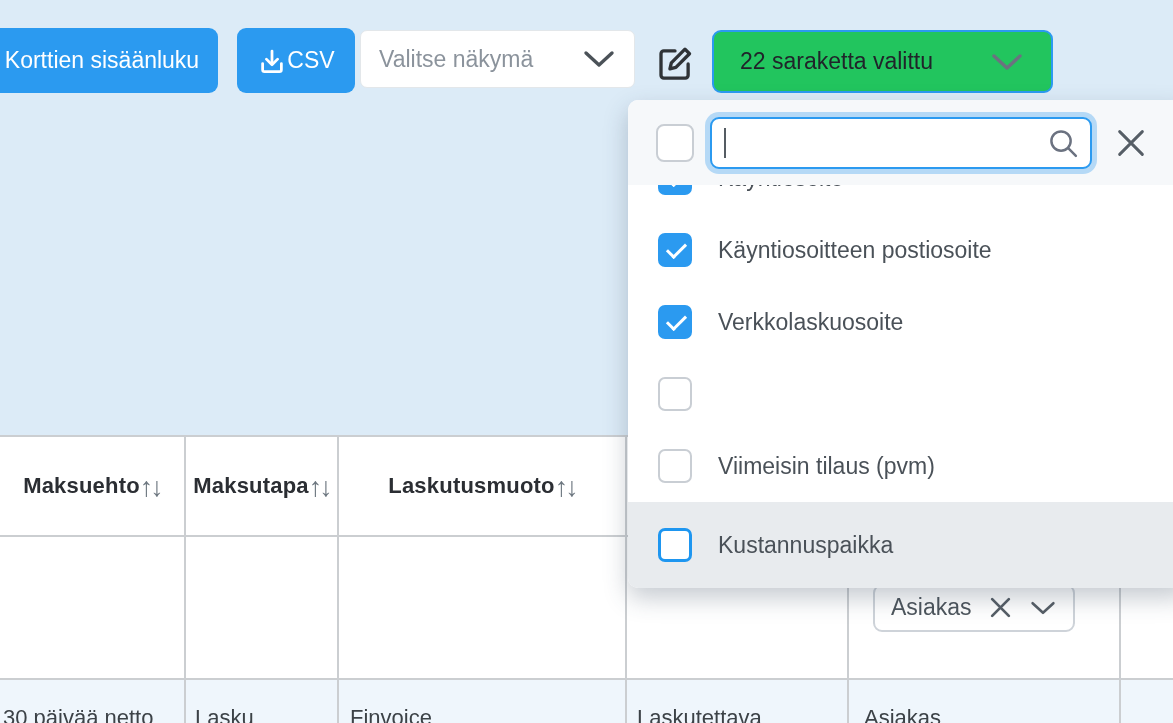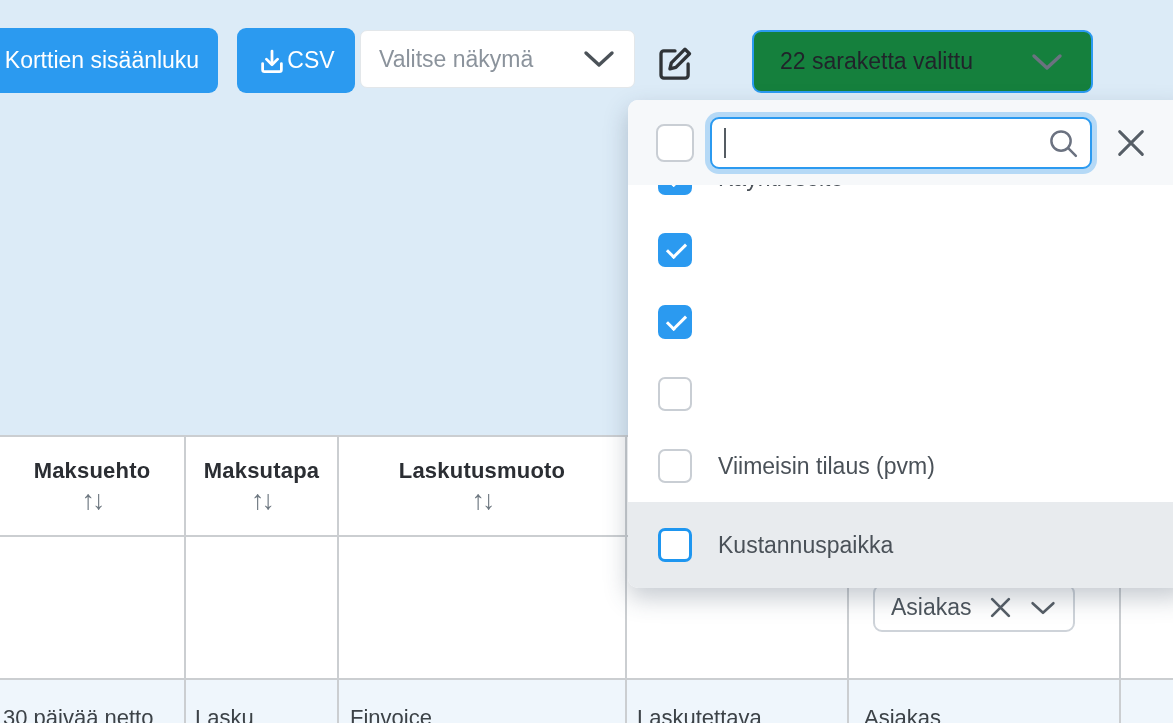--- a/index.html
+++ b/index.html
@@ -23,32 +23,32 @@
   #btn-cards{left:-30px;width:248px;padding-left:22px;}
   #btn-csv{left:237px;width:118px;}
   .select-view{
     position:absolute;left:360px;top:30px;width:275px;height:58px;background:#fff;
     border:1px solid #e3e7ea;border-radius:7px;display:flex;align-items:center;
     padding:0 18px;box-sizing:border-box;color:var(--muted);font-size:23px;cursor:pointer;gap:39px;
   }
   .select-view .chev{margin-left:auto;}
   .edit-ic{position:absolute;left:654px;top:42px;width:42px;height:42px;cursor:pointer;}
   .select-cols{
-    position:absolute;left:712px;top:30px;width:341px;height:63px;background:#15803d;
+    position:absolute;left:712px;top:30px;width:341px;height:63px;background:#22c55e;
     border:2px solid var(--blue);border-radius:9px;display:flex;align-items:center;
-    padding:8px 26px;box-sizing:border-box;color:#20242a;font-size:23px;cursor:pointer;margin-left:40px;
+    padding:8px 26px;box-sizing:border-box;color:#20242a;font-size:23px;cursor:pointer;
   }
   .select-cols .chev{margin-left:auto;}
   
   .tbl{position:absolute;left:0;top:435px;width:1173px;}
   .row{display:flex;border-top:2px solid var(--line);}
   .cell{border-right:2px solid var(--line);box-sizing:border-box;flex:none;}
   .c0{width:186px}.c1{width:153px}.c2{width:288px}.c3{width:222px}.c4{width:272px}.c5{width:58px;border-right:none}
   .hrow{height:98px;background:#fff;}
-  .hrow .cell{display:flex;flex-direction:column;align-items:center;justify-content:center;}
+  .hrow .cell{display:flex;flex-direction:row;align-items:center;justify-content:center;}
   .hlabel{font-weight:bold;font-size:22px;color:var(--hdr);letter-spacing:.2px;}
   .sort{font-size:27px;color:var(--arrow);letter-spacing:-3px;line-height:1;margin-top:3px;}
   .frow{height:141px;background:#fff;}
   .frow .cell{display:flex;align-items:center;}
   .chip{
     margin:0 0 0 24px;height:44px;border:2px solid #ced3d9;border-radius:9px;background:#fff;
     display:flex;align-items:center;gap:16px;padding:0 16px;color:#4d555c;font-size:23px;cursor:pointer;
   }
   .drow{height:70px;background:var(--rowbg);}
   .drow .cell{padding-top:25px;font-size:22px;color:#3c4247;}
@@ -202,23 +202,25 @@
     </span>
   </div>
 
   <div class="cp-list">
     <div class="cp-item">
       <div class="cb checked"></div>
       <span class="cp-label">Käyntiosoite</span>
     </div>
     <div class="cp-item">
       <div class="cb checked"></div>
+      <span class="cp-label">Käyntiosoitteen postiosoite</span>
     </div>
     <div class="cp-item">
       <div class="cb checked"></div>
+      <span class="cp-label">Verkkolaskuosoite</span>
     </div>
     <div class="cp-item">
       <div class="cb"></div>
     </div>
     <div class="cp-item">
       <div class="cb"></div>
       <span class="cp-label">Viimeisin tilaus (pvm)</span>
     </div>
     <div class="cp-item hl">
       <div class="cb focus"></div>

